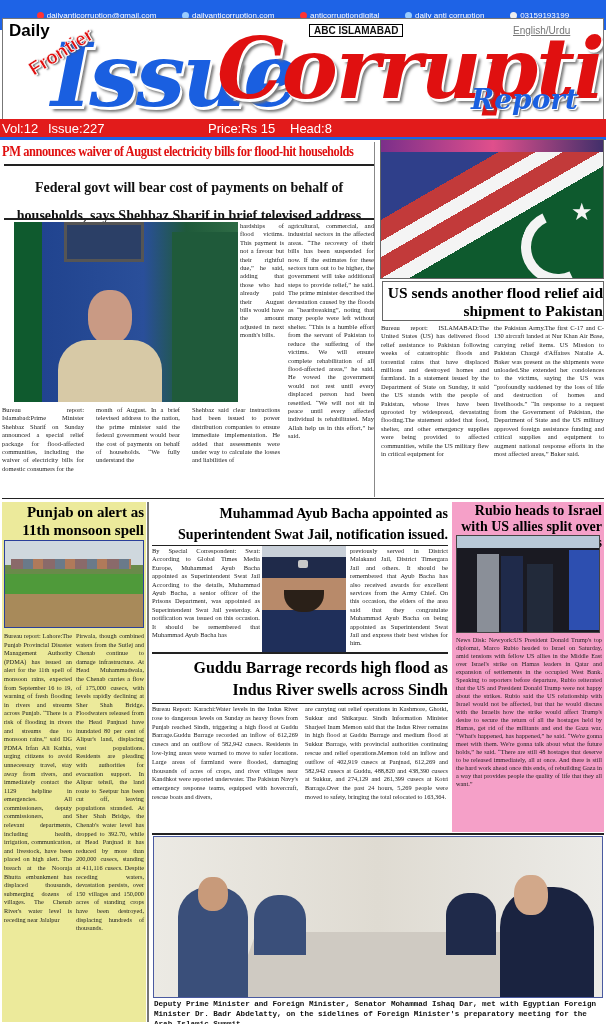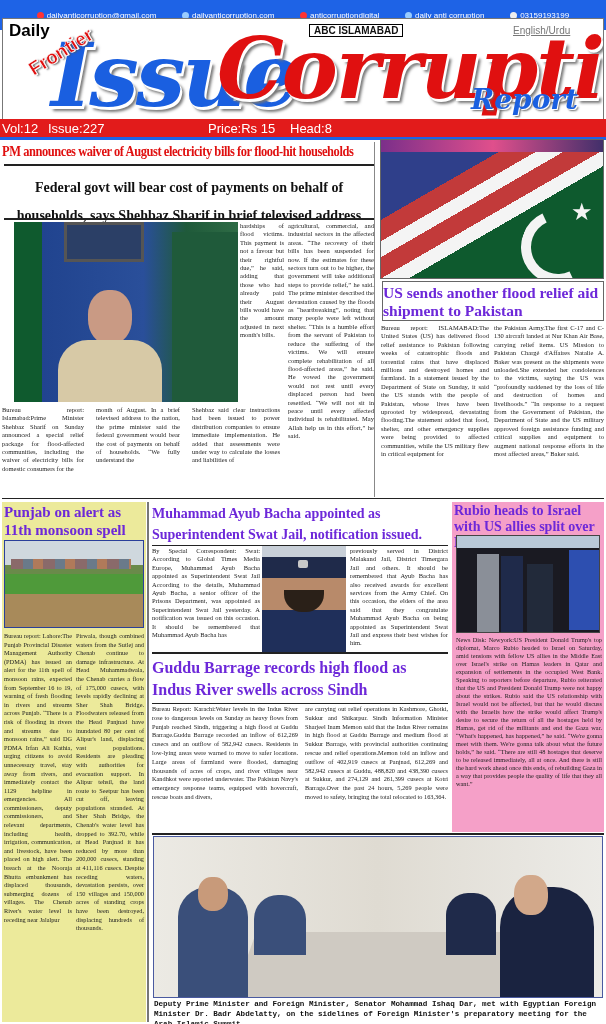--- a/index.html
+++ b/index.html
@@ -20,21 +20,21 @@
 .lang{left:510px;top:6px;font-family:"Liberation Sans",sans-serif;font-size:10px;color:#777;text-decoration:underline}
 .editor{left:276px;top:99px;font-family:"Liberation Sans",sans-serif;font-weight:bold;font-size:9px;color:#111;text-decoration:underline}
 .redbar{left:0;top:119px;width:606px;height:18px;background:#e21b1b;display:flex;align-items:center;color:#fff;font-family:"Liberation Sans",sans-serif;font-size:13px;padding:0 2px}
 .redbar .vol{width:46px}.redbar .iss{width:160px}.redbar .date{width:266px}.redbar .price{width:82px}
 .bluebar{left:0;top:137px;width:606px;height:3px;background:#1e63e6}
 .h-red{left:2px;top:143px;width:372px;font-family:"Liberation Serif",serif;font-weight:bold;font-size:14.5px;color:#e01010;letter-spacing:-0.5px;white-space:nowrap;transform:scaleX(0.86);transform-origin:left}
 .rule{background:#222}
 .sub{left:4px;top:174px;width:370px;text-align:center;font-family:"Liberation Serif",serif;font-weight:bold;font-size:14px;line-height:28px;color:#111}
 .photo{overflow:hidden}
 .txt{font-family:"Liberation Serif",serif;font-size:6.5px;line-height:8.4px;color:#222;text-align:justify}
-.hd{font-family:"Liberation Serif",serif;font-weight:bold;text-align:left;color:#6d28d9}
+.hd{font-family:"Liberation Serif",serif;font-weight:bold;text-align:right;color:#000000}
 .box{border:1px solid #666}
 </style>
 </head>
 <body>
 
 <div class="abs topbar">
   <span class="it">
       <span class="ic"></span>
       <span>dailyanticorruption@gmail.com</span>
     </span>

